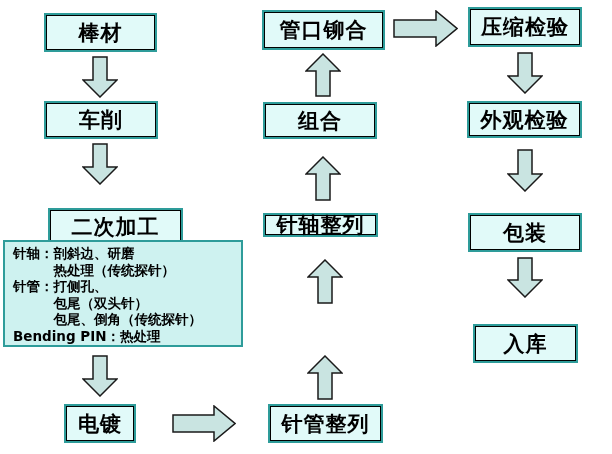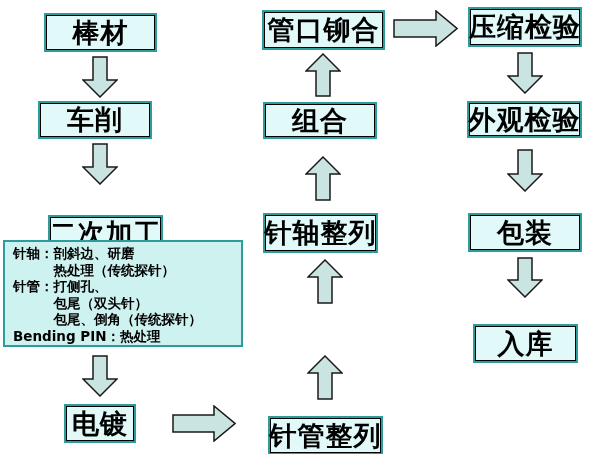--- a/index.html
+++ b/index.html
@@ -24,21 +24,21 @@
     overflow: hidden;
   }
   .node {
     position: absolute;
     background: var(--box-fill);
     border: 2px solid var(--box-border);
     box-shadow: inset 0 0 0 1px var(--box-inner-border);
     display: flex;
     align-items: center;
     justify-content: center;
-    font-size: 27px;
+    font-size: 21px;
     font-weight: bold;
     letter-spacing: 1px;
     white-space: nowrap;
   }
   .detail-box {
     position: absolute;
     background: var(--detail-fill);
     border: 2px solid var(--box-border);
     padding: 3px 12px 2px 8px;
     font-size: 13.5px;
@@ -55,29 +55,29 @@
 <div class="canvas">
 
   <div class="node" style="left:44px; top:13px; width:113px; height:39px;">棒材</div>
 
   <div class="arrow" style="left:82px; top:56px; width:36px; height:42px;">
     <svg viewBox="0 0 36 42">
         <polygon points="11,1 25,1 25,24 35,24 18,41 1,24 11,24" style="fill:var(--arrow-fill);stroke:var(--arrow-stroke);stroke-width:1.5"></polygon>
       </svg>
   </div>
 
-  <div class="node" style="left:38px; top:101px; width:114px; height:38px;">车削</div>
+  <div class="node" style="left:44px; top:101px; width:114px; height:38px;">车削</div>
 
   <div class="arrow" style="left:82px; top:143px; width:36px; height:42px;">
     <svg viewBox="0 0 36 42">
         <polygon points="11,1 25,1 25,24 35,24 18,41 1,24 11,24" style="fill:var(--arrow-fill);stroke:var(--arrow-stroke);stroke-width:1.5"></polygon>
       </svg>
   </div>
 
-  <div class="node" style="left:48px; top:215px; width:115px; height:38px;">二次加工</div>
+  <div class="node" style="left:48px; top:208px; width:135px; height:38px;">二次加工</div>
 
   <div class="detail-box" style="left:3px; top:240px; width:240px; height:107px;">
     <div class="line">针轴：剖斜边、研磨</div>
     <div class="line">　　　热处理（传统探针）</div>
     <div class="line">针管：打侧孔、</div>
     <div class="line">　　　包尾（双头针）</div>
     <div class="line">　　　包尾、倒角（传统探针）</div>
     <div class="line">Bending PIN：热处理</div>
   </div>
 
@@ -88,36 +88,36 @@
   </div>
 
   <div class="node" style="left:64px; top:404px; width:72px; height:39px;">电镀</div>
 
   <div class="arrow" style="left:172px; top:405px; width:64px; height:37px;">
     <svg viewBox="0 0 64 37">
         <polygon points="1,10 42,10 42,1 63,18.5 42,36 42,27 1,27" style="fill:var(--arrow-fill);stroke:var(--arrow-stroke);stroke-width:1.5"></polygon>
       </svg>
   </div>
 
-  <div class="node" style="left:268px; top:404px; width:115px; height:39px;margin-top:12px;">针管整列</div>
+  <div class="node" style="left:268px; top:404px; width:115px; height:39px;">针管整列</div>
 
   <div class="arrow" style="left:307px; top:355px; width:36px; height:45px;">
     <svg viewBox="0 0 36 45">
         <polygon points="18,1 35,18 25,18 25,44 11,44 11,18 1,18" style="fill:var(--arrow-fill);stroke:var(--arrow-stroke);stroke-width:1.5"></polygon>
       </svg>
   </div>
 
 
   <div class="arrow" style="left:307px; top:259px; width:36px; height:45px;">
     <svg viewBox="0 0 36 45">
         <polygon points="18,1 35,18 25,18 25,44 11,44 11,18 1,18" style="fill:var(--arrow-fill);stroke:var(--arrow-stroke);stroke-width:1.5"></polygon>
       </svg>
   </div>
 
-  <div class="node" style="left:263px; top:213px; width:115px; height:40px;">针轴整列</div>
+  <div class="node" style="left:263px; top:213px; width:115px; height:24px;">针轴整列</div>
 
   <div class="arrow" style="left:305px; top:156px; width:36px; height:45px;">
     <svg viewBox="0 0 36 45">
         <polygon points="18,1 35,18 25,18 25,44 11,44 11,18 1,18" style="fill:var(--arrow-fill);stroke:var(--arrow-stroke);stroke-width:1.5"></polygon>
       </svg>
   </div>
 
   <div class="node" style="left:263px; top:102px; width:114px; height:37px;">组合</div>
 
   <div class="arrow" style="left:305px; top:53px; width:36px; height:44px;">

